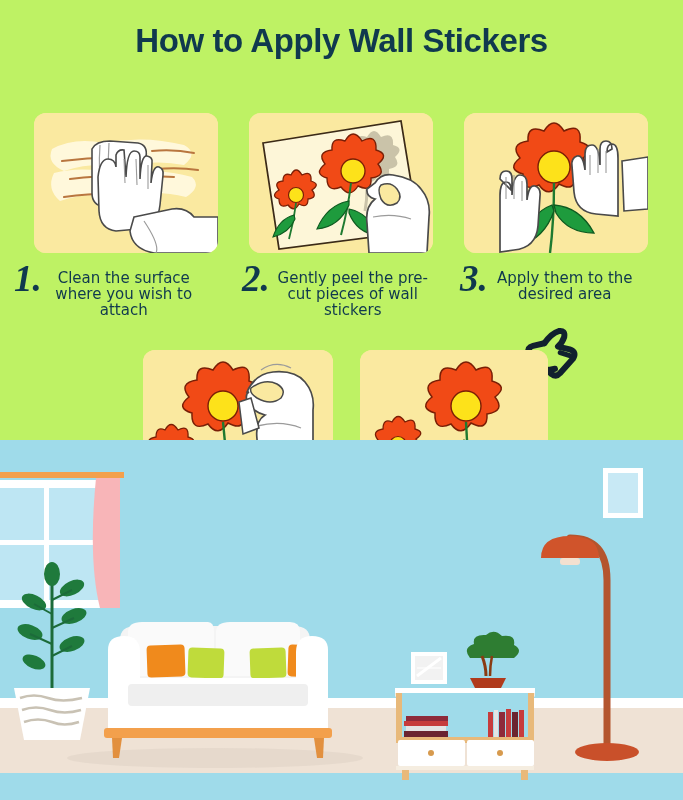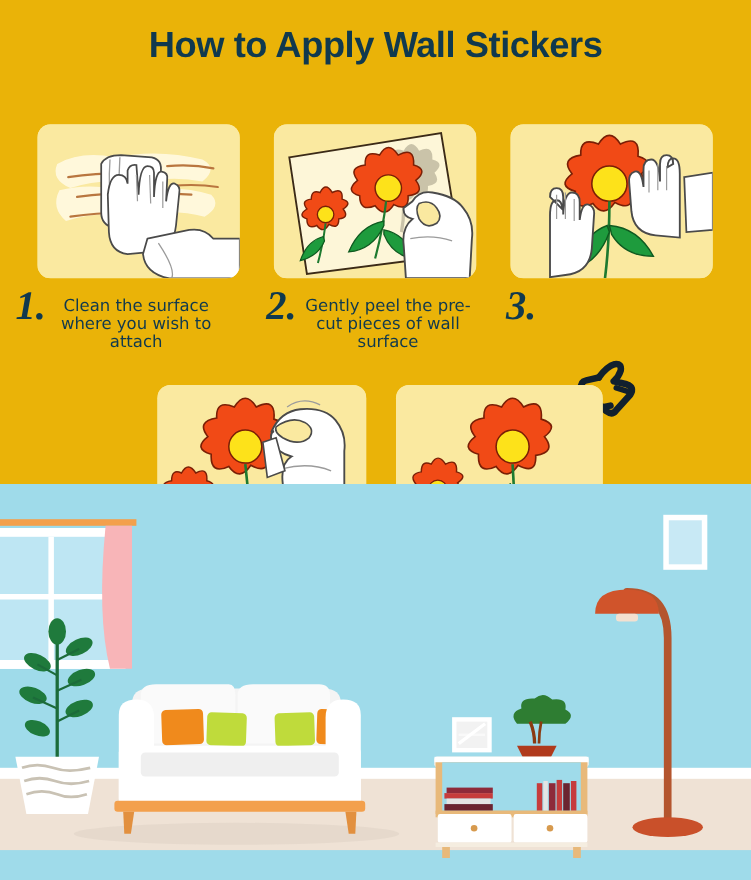--- a/index.html
+++ b/index.html
@@ -2,21 +2,21 @@
 <html><head>
 <meta charset="utf-8">
 <style>
   html,body{margin:0;padding:0;}
   body{
     width:683px;height:800px;
     background:#9FDBEA;
     font-family:"DejaVu Sans", sans-serif;
     overflow:hidden;position:relative;
   }
-  .page{position:relative;width:683px;height:800px;overflow:hidden;background:#eab308;}
+  .page{position:relative;width:683px;height:800px;overflow:hidden;background:#bef264;}
 
   
   .title{
     position:absolute;top:22px;left:0;width:683px;text-align:center;
     font-family:"Liberation Sans", sans-serif;
     font-size:33px;font-weight:bold;color:#10394E;
     letter-spacing:-0.4px;
   }
 
   
@@ -114,21 +114,21 @@
       </g>
 
       <path d="M126 70 q6-10 18-8 q20 3 28 14 q10 12 8 28 l-2 36 l-58 0 l-2-30 q-2-16 8-24 q-9-2-8-10Z" fill="#FFFFFF" stroke="#4A4A4A" stroke-width="1.7"></path>
       <path d="M132 72 q10-4 16 4 q6 8 0 14 q-10 6-16-4 q-4-10 0-14Z" fill="#FAE9A0" stroke="#4A4A4A" stroke-width="1.5"></path>
       <path d="M124 104 q20-4 38 2" stroke="#9B9B9B" stroke-width="1.2" fill="none"></path>
     </svg>
   </div>
 
   <div class="step-text" style="left:242px;top:262px;width:212px;">
     <div class="step-num">2.</div>
-    <div class="step-label" style="width:162px;">Gently peel the pre-cut pieces of wall surface</div>
+    <div class="step-label" style="width:162px;">Gently peel the pre-cut pieces of wall stickers</div>
   </div>
 
   <div class="card" style="left:464px;top:113px;width:184px;height:140px;">
     <svg viewBox="0 0 184 140" xmlns="http://www.w3.org/2000/svg">
       <rect width="184" height="140" fill="#FAE9A0"></rect>
 
       <g>
         <path d="M80 18 q10-16 20 0 q18-9 16 11 q17 5 3 16 q11 14-8 17 q1 18-16 9 q-10 15-20 1 q-17 8-16-11 q-17-5-3-16 q-11-14 8-17 q-1-17 16-10Z" fill="#F14A16" stroke="#7A1F06" stroke-width="1.5"></path>
         <circle cx="90" cy="54" r="16" fill="#FDE21A" stroke="#7A1F06" stroke-width="1.4"></circle>
         <path d="M90 70 Q90 108 86 140" stroke="#1E7A30" stroke-width="2.4" fill="none"></path>
@@ -148,20 +148,21 @@
         <path d="M142 38 L142 60"></path>
           <path d="M134 36 L134 60"></path>
           <path d="M126 42 L126 62"></path>
       </g>
       <path d="M158 48 L184 44 L184 96 L160 98Z" fill="#FFFFFF" stroke="#4A4A4A" stroke-width="1.6"></path>
     </svg>
   </div>
 
   <div class="step-text" style="left:460px;top:262px;width:212px;">
     <div class="step-num">3.</div>
+    <div class="step-label" style="width:150px;">Apply them to the desired area</div>
   </div>
 
   <div class="thumbs">
     <svg viewBox="0 0 64 64" xmlns="http://www.w3.org/2000/svg" style="transform:rotate(18deg);">
       <path d="M22 26 L12 32 Q7 35 10 41 L17 53 Q20 58 26 55 L40 47" fill="none" stroke="#11202E" stroke-width="6" stroke-linejoin="round" stroke-linecap="round"></path>
       <path d="M22 26 Q26 14 32 10 Q38 7 39 14 Q39 20 36 25 L48 24 Q56 24 54 32 L46 50 Q44 55 38 53 L28 48" fill="none" stroke="#11202E" stroke-width="6" stroke-linejoin="round" stroke-linecap="round"></path>
       <path d="M40 30 L50 30" stroke="#11202E" stroke-width="5" stroke-linecap="round"></path>
     </svg>
   </div>
 

